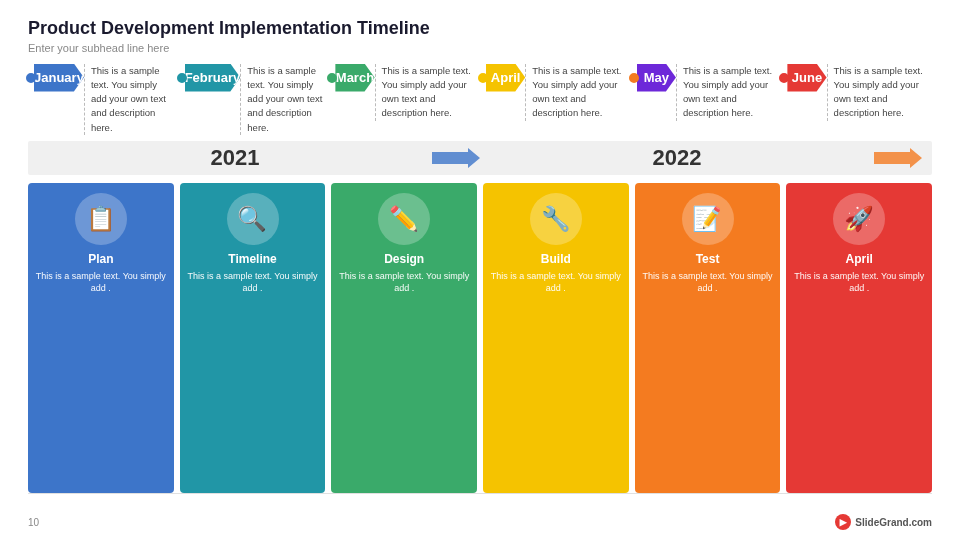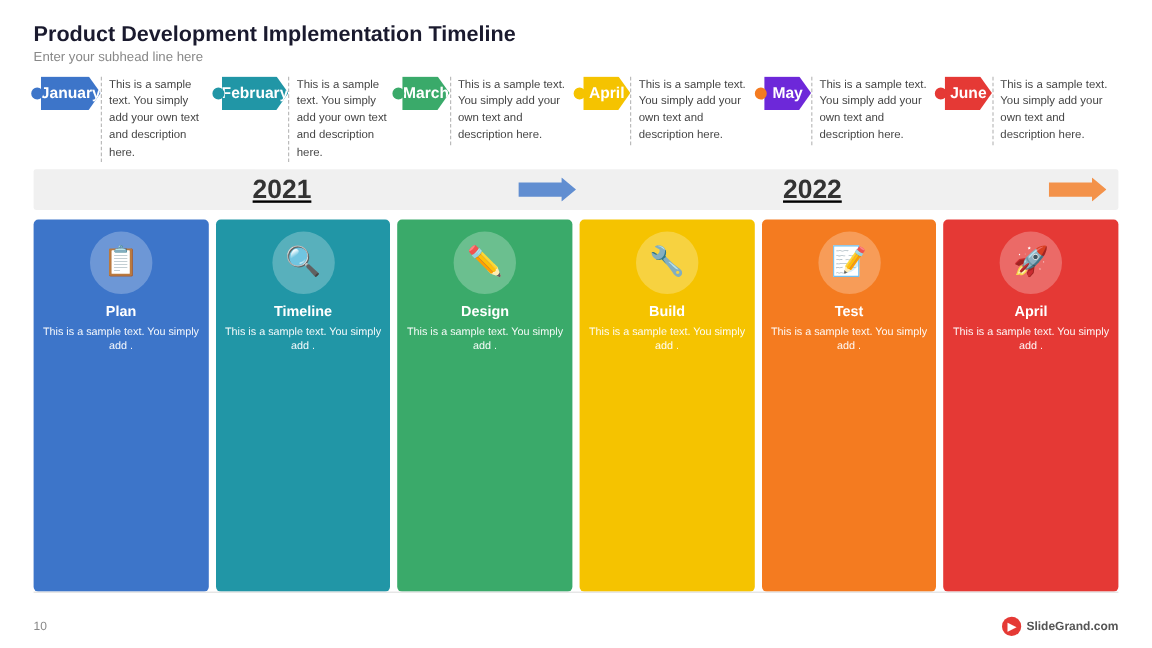--- a/index.html
+++ b/index.html
@@ -97,21 +97,20 @@
     
     .year-row {
       display: flex;
       align-items: center;
       background: #f0f0f0;
       border-radius: 2px;
       height: 34px;
       margin-bottom: 8px;
       padding: 16px 10px;
       position: relative;
-      text-decoration: underline;
     }
 
     .year-item {
       flex: 1;
       display: flex;
       align-items: center;
       justify-content: center;
       font-size: 22px;
       font-weight: 700;
       color: #333;

